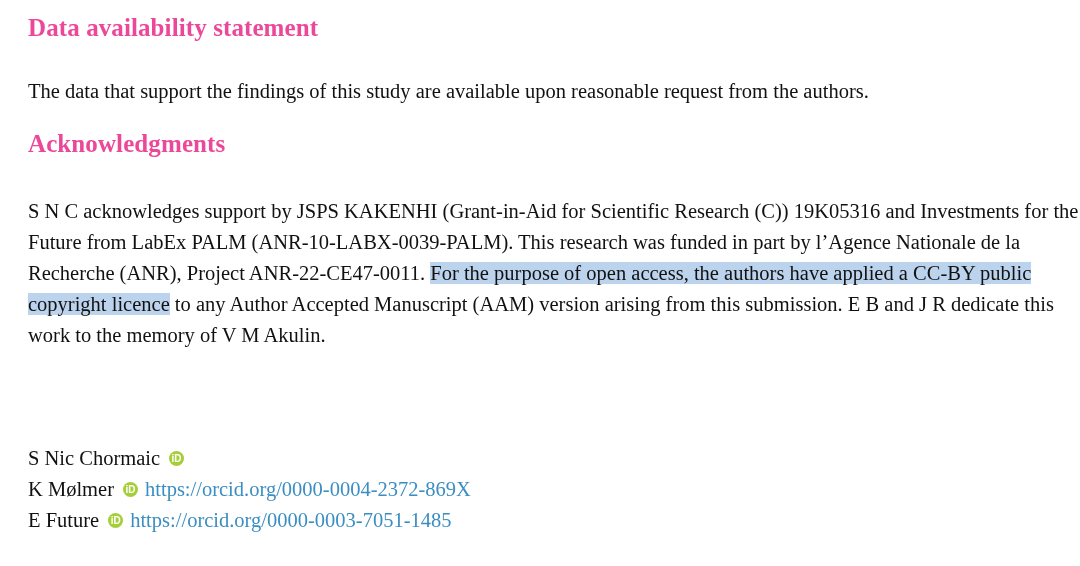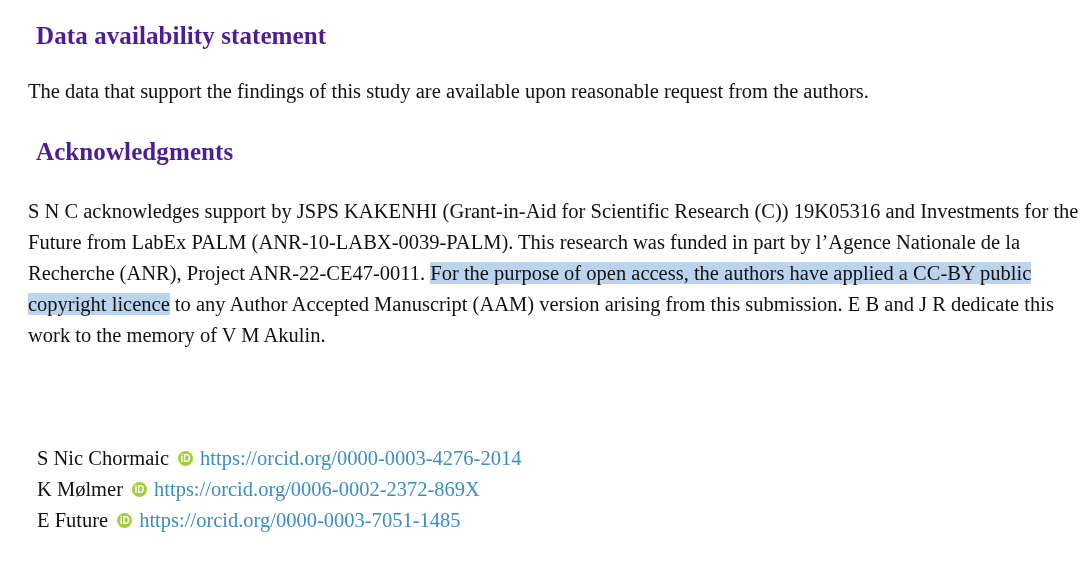--- a/index.html
+++ b/index.html
@@ -16,24 +16,24 @@
   }
   .page {
     position: relative;
     width: 1080px;
     height: 566px;
     box-sizing: border-box;
     padding: 0 0 0 28px;
   }
   h2.section-heading {
     font-family: "Liberation Serif", serif;
-    color: #4c1d95;
+    color: #ec4899;
     font-weight: bold;
     font-size: 25px;
-    margin: 8px;
+    margin: 0;
     padding: 0;
     letter-spacing: 0.1px;
   }
   .body-text {
     font-family: "Liberation Serif", serif;
     font-size: 20.5px;
     line-height: 31px;
     color: #111111;
     margin: 0;
     padding: 0;
@@ -50,21 +50,20 @@
   #orcid-list { position: absolute; left: 28px; top: 447px; }
 
   .highlight {
     background: #bcd3ee;
   }
   .orcid-row {
     display: flex;
     align-items: baseline;
     height: 31px;
     white-space: nowrap;
-    margin-left: 9px;
   }
   .orcid-name {
     font-family: "Liberation Serif", serif;
     font-size: 20.5px;
     color: #111111;
   }
   .orcid-icon {
     display: inline-block;
     width: 15px;
     height: 15px;
@@ -106,27 +105,26 @@
   <h2 class="section-heading" id="heading-acknowledgments">Acknowledgments</h2>
 
   <p class="body-text" id="para-acknowledgments"><span>S N C acknowledges support by JSPS KAKENHI (Grant-in-Aid for Scientific Research (C)) 19K05316 and Investments for the Future from LabEx PALM (ANR-10-LABX-0039-PALM). This research was funded in part by l’Agence Nationale de la Recherche (ANR), Project ANR-22-CE47-0011. </span><span class="highlight">For the purpose of open access, the authors have applied a CC-BY public copyright licence</span><span> to any Author Accepted Manuscript (AAM) version arising from this submission. E B and J R dedicate this work to the memory of V M Akulin.</span></p>
 
 
   <div id="orcid-list">
 
     <div class="orcid-row">
       <span class="orcid-name">S Nic Chormaic</span>
       <span class="orcid-icon"></span>
-      <a class="orcid-link" href="#">https://orcid.org/0000-0003-4276-2014</a>
     </div>
 
     <div class="orcid-row">
       <span class="orcid-name">K Mølmer</span>
       <span class="orcid-icon"></span>
-      <a class="orcid-link" href="#">https://orcid.org/0006-0002-2372-869X</a>
+      <a class="orcid-link" href="#">https://orcid.org/0000-0004-2372-869X</a>
     </div>
 
     <div class="orcid-row">
       <span class="orcid-name">E Future</span>
       <span class="orcid-icon"></span>
       <a class="orcid-link" href="#">https://orcid.org/0000-0003-7051-1485</a>
     </div>
 
   </div>
 

